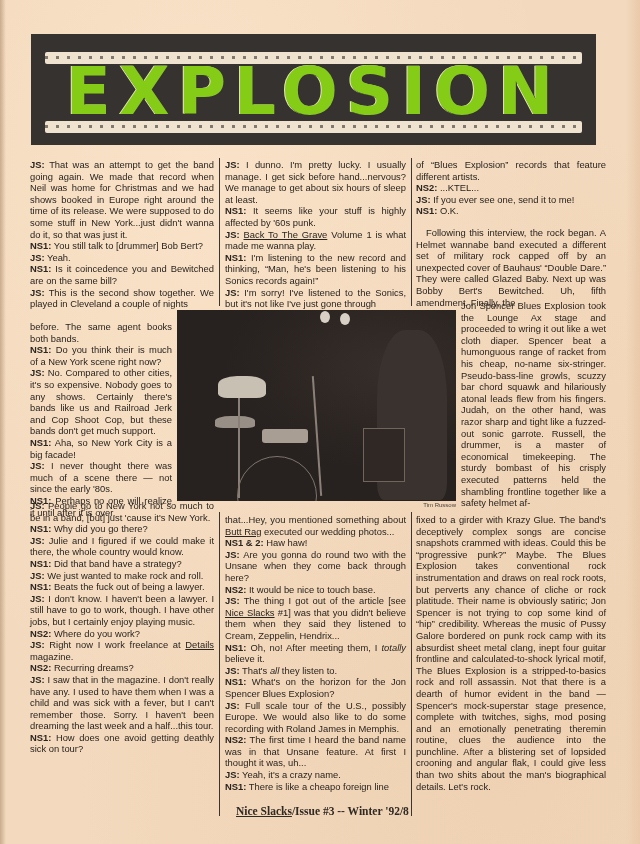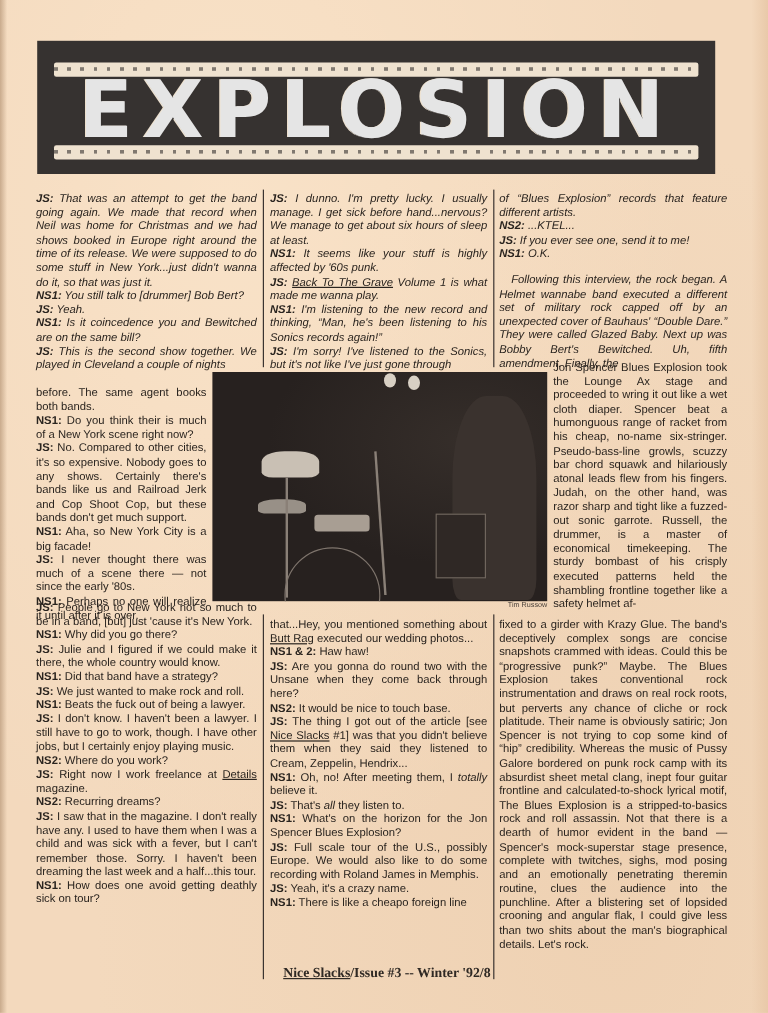--- a/index.html
+++ b/index.html
@@ -33,28 +33,28 @@
   .banner .bar.top { top: 18px; }
   .banner .bar.bottom { bottom: 12px; }
   .banner .bar.top::after, .banner .bar.bottom::after {
     content: ""; position: absolute; left: 0; right: 0; top: 4px; height: 3px;
     background: repeating-linear-gradient(90deg, rgba(54,50,48,0.6) 0 3px, rgba(0,0,0,0) 3px 11px);
   }
   .banner-title {
     position: absolute; left: 0; right: 0; top: 27px; height: 62px;
     display: flex; align-items: center; justify-content: center;
     font-family: "DejaVu Sans", sans-serif; font-weight: bold;
-    font-size: 66px; letter-spacing: 8px; color: #e5e5e5;
+    font-size: 66px; letter-spacing: 8px; color: #84cc16;
     text-shadow: 1px 1px 0 #363230, -1px 0 0 #efe2cf;
     line-height: 62px;
   }
   
   .col {
     position: absolute; font-size: 9.4px; line-height: 11.6px;
-    text-align: justify; hyphens: manual; font-style: italic;
+    text-align: justify; hyphens: manual;
   }
   .col p { margin: 0; }
   .col b { font-weight: bold; }
   .col-1 { left: 30px; top: 159px; width: 184px; }
   .col-2 { left: 225px; top: 159px; width: 181px; }
   .col-3 { left: 416px; top: 159px; width: 190px; }
   .divider { position: absolute; width: 1px; background: #3b3430; }
   .div-1a { left: 219px; top: 158px; height: 148px; }
   .div-2a { left: 411px; top: 158px; height: 148px; }
   .div-1b { left: 219px; top: 512px; height: 304px; }
@@ -170,20 +170,21 @@
 <div class="wrap-mid-below">
   <p><span>that...Hey, you mentioned something about </span><span style="text-decoration:underline">Butt Rag</span><span> executed our wedding photos...</span></p>
   <p><b>NS1 &amp; 2:</b><span> Haw haw!</span></p>
   <p><b>JS:</b><span> Are you gonna do round two with the Unsane when they come back through here?</span></p>
   <p><b>NS2:</b><span> It would be nice to touch base.</span></p>
   <p><b>JS:</b><span> The thing I got out of the article [see </span><span style="text-decoration:underline">Nice Slacks</span><span> #1] was that you didn't believe them when they said they listened to Cream, Zeppelin, Hendrix...</span></p>
   <p><b>NS1:</b><span> Oh, no! After meeting them, I </span><i>totally</i><span> believe it.</span></p>
   <p><b>JS:</b><span> That's </span><i>all</i><span> they listen to.</span></p>
   <p><b>NS1:</b><span> What's on the horizon for the Jon Spencer Blues Explosion?</span></p>
   <p><b>JS:</b><span> Full scale tour of the U.S., possibly Europe. We would also like to do some recording with Roland James in Memphis.</span></p>
+  <p><b>NS2:</b><span> The first time I heard the band name was in that Unsane feature. At first I thought it was, uh...</span></p>
   <p><b>JS:</b><span> Yeah, it's a crazy name.</span></p>
   <p><b>NS1:</b><span> There is like a cheapo foreign line</span></p>
 </div>
 
 <div class="col col-3">
   <p><span>of “Blues Explosion” records that feature different artists.</span></p>
   <p><b>NS2:</b><span> ...KTEL...</span></p>
   <p><b>JS:</b><span> If you ever see one, send it to me!</span></p>
   <p><b>NS1:</b><span> O.K.</span></p>
   <div class="para-gap"></div>

